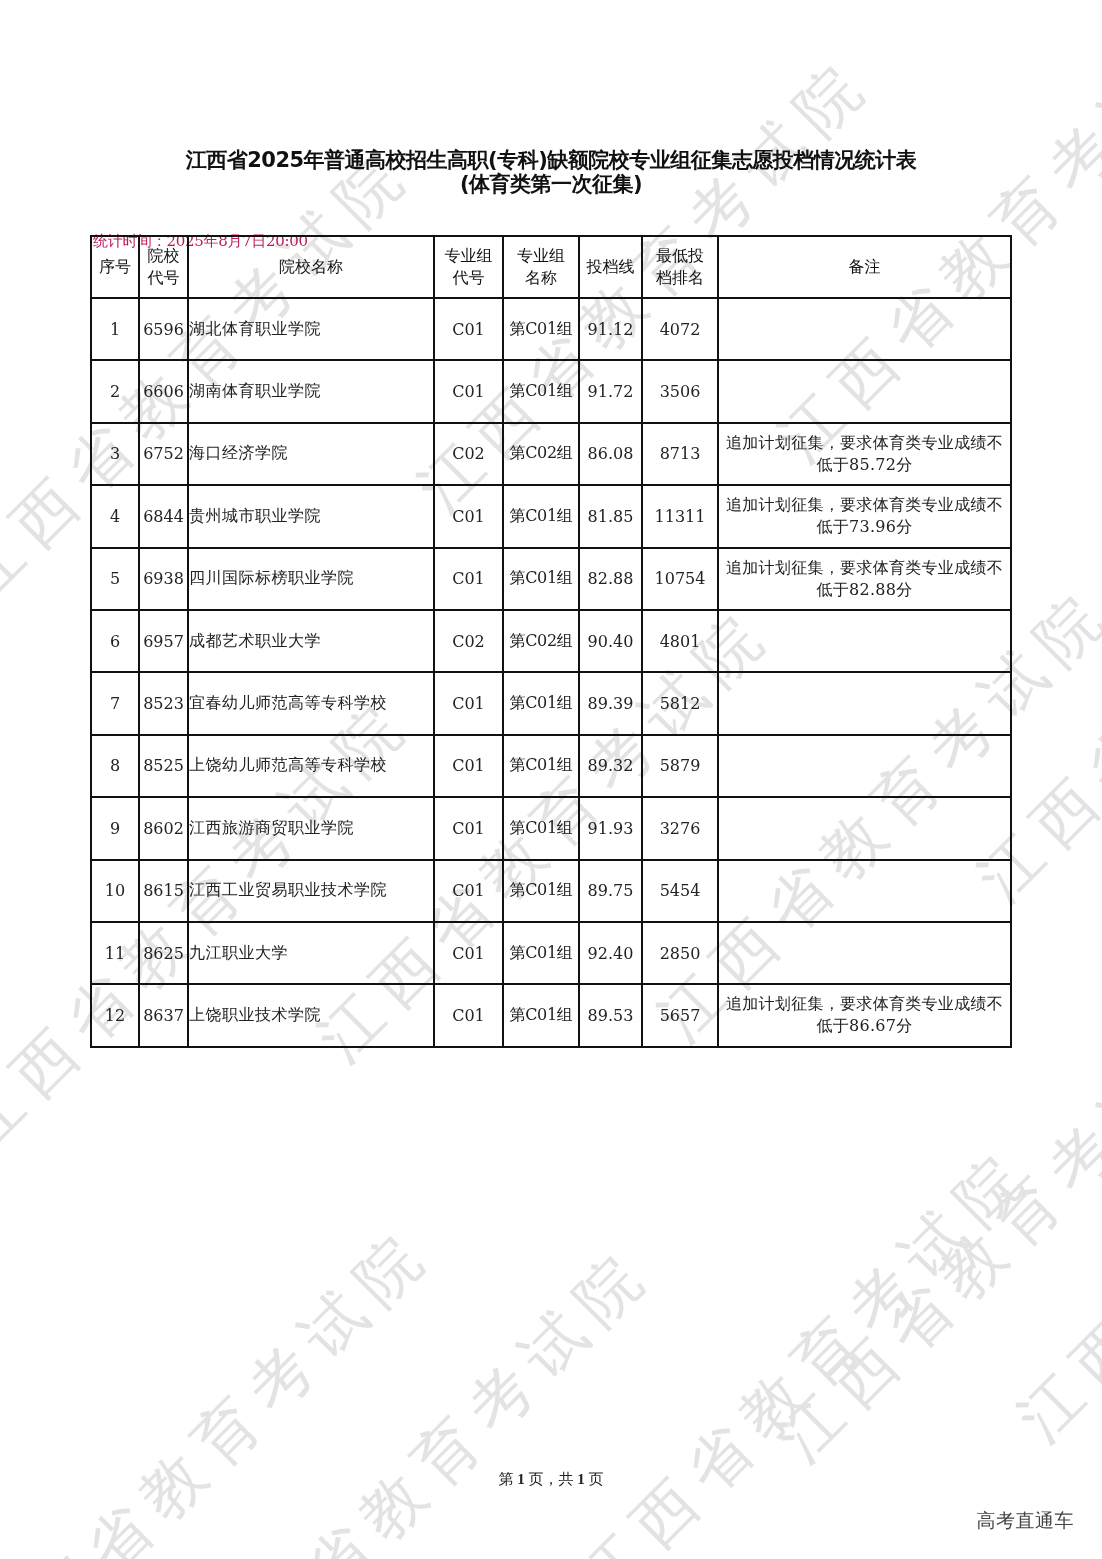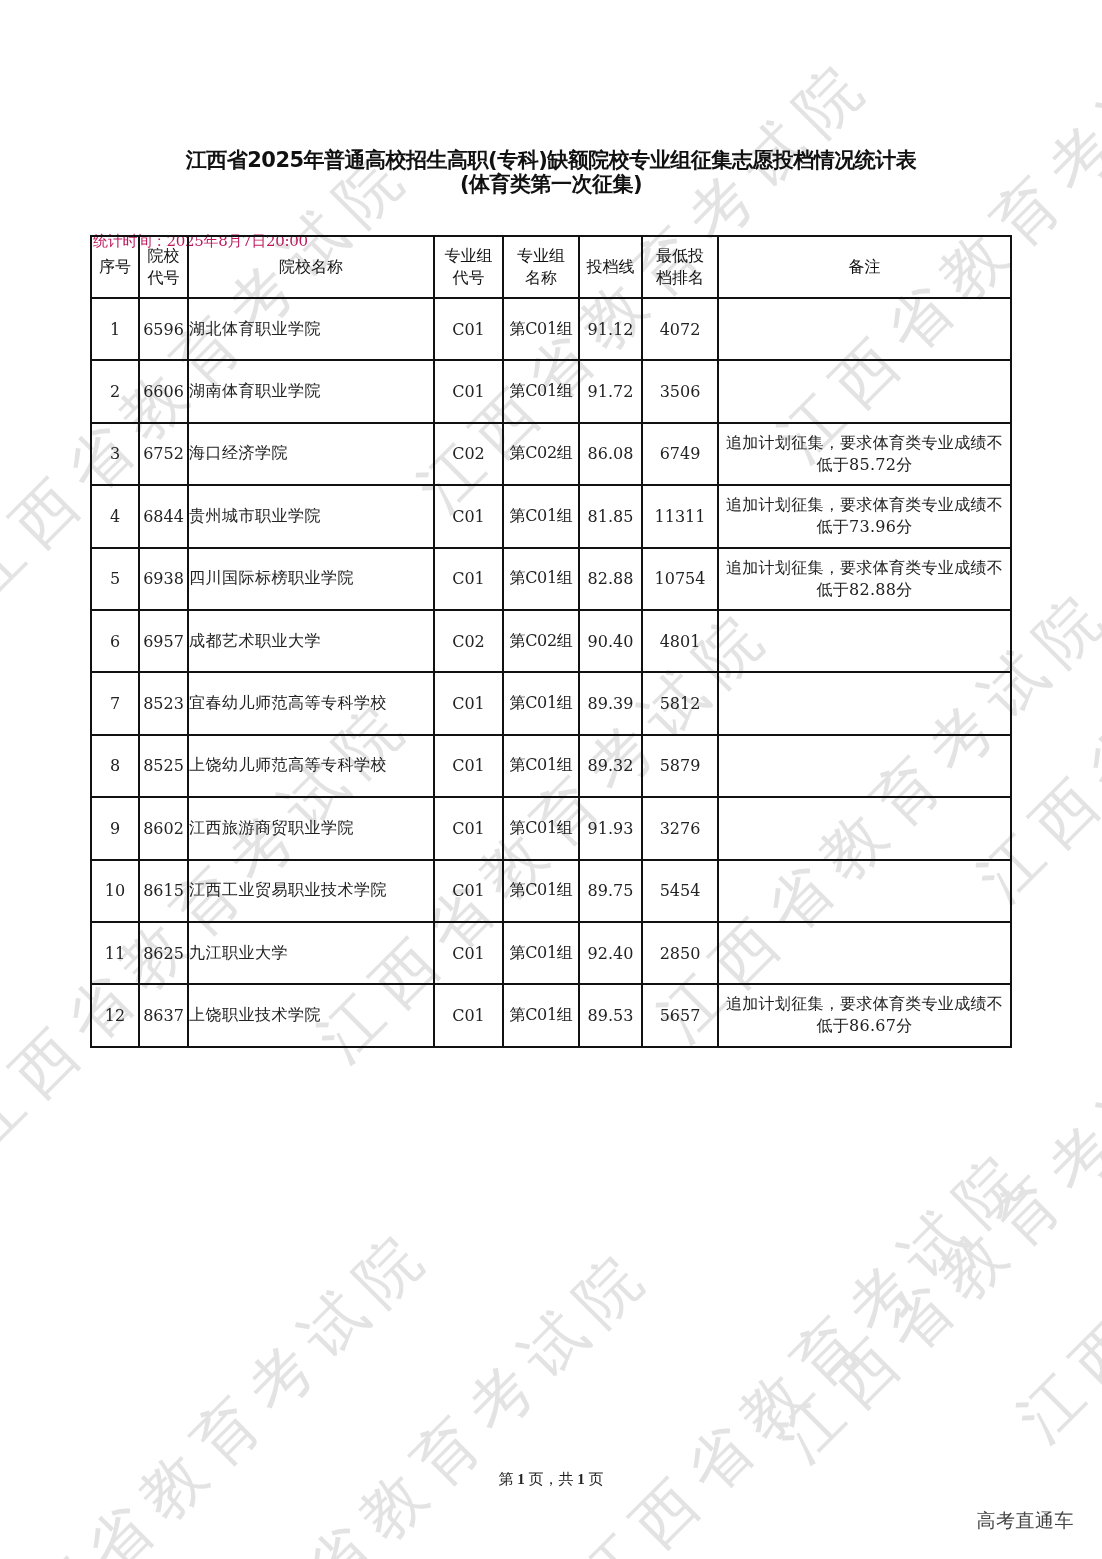--- a/index.html
+++ b/index.html
@@ -195,21 +195,21 @@
         <td class="c num">3506</td>
         <td class="note"></td>
       </tr>
       <tr>
         <td class="c num">3</td>
         <td class="c num">6752</td>
         <td class="name">海口经济学院</td>
         <td class="c num">C02</td>
         <td class="c group">第C02组</td>
         <td class="c num">86.08</td>
-        <td class="c num">6749</td>
+        <td class="c num">8713</td>
         <td class="note">追加计划征集，要求体育类专业成绩不低于85.72分</td>
       </tr>
       <tr>
         <td class="c num">4</td>
         <td class="c num">6844</td>
         <td class="name">贵州城市职业学院</td>
         <td class="c num">C01</td>
         <td class="c group">第C01组</td>
         <td class="c num">81.85</td>
         <td class="c num">11311</td>

